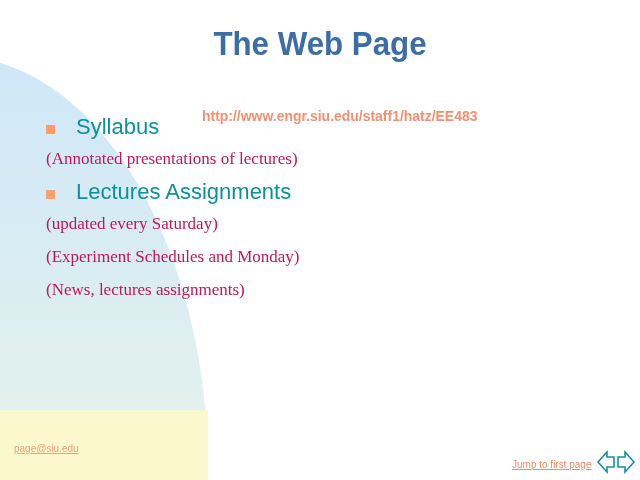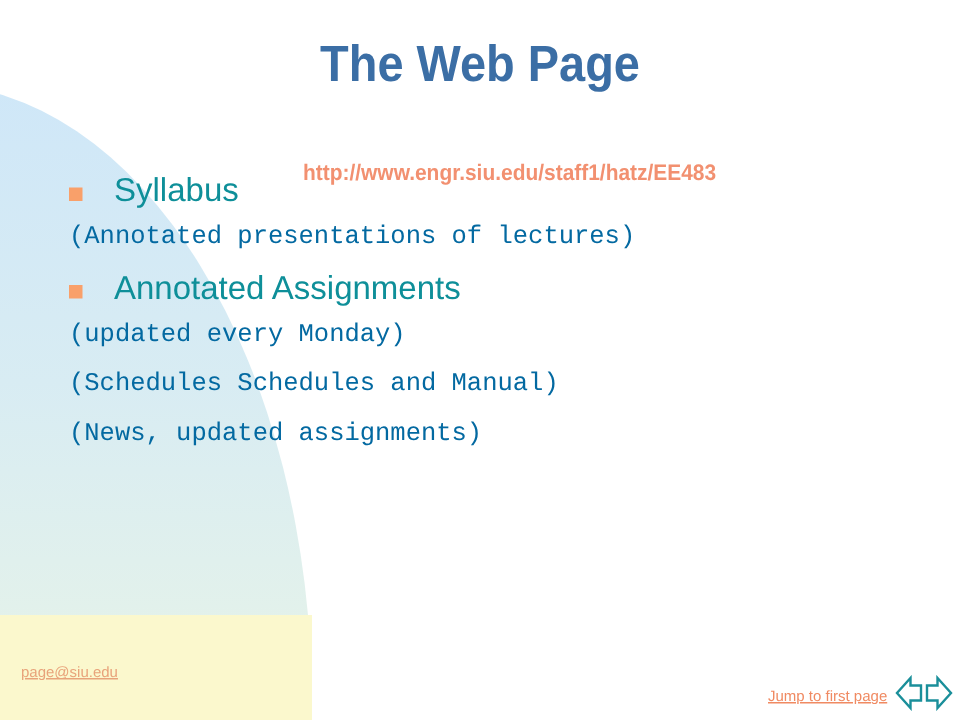--- a/index.html
+++ b/index.html
@@ -97,23 +97,23 @@
   }
   .bullet-text {
     position: absolute;
     color: #0e8f99;
     font-size: 22px;
     font-family: "Liberation Sans", sans-serif;
     white-space: nowrap;
   }
   .note-row {
     display: block;
-    color: #0369a1;
+    color: #be185d;
     font-size: 17px;
-    font-family: Liberation Mono, monospace;
+    font-family: Liberation Serif, serif;
     white-space: nowrap;
     height: 33px;
     line-height: 26px;
   }
 
   
   .indent-a .bullet-text { left: 30px; }
   .indent-b .bullet-text { left: 38px; }
 
   
@@ -161,27 +161,27 @@
 
     <div class="bullet-row indent-a">
       <span class="bullet-mark"></span>
       <span class="bullet-text">Syllabus</span>
     </div>
 
     <div class="note-row">(Annotated presentations of lectures)</div>
 
     <div class="bullet-row indent-a">
       <span class="bullet-mark"></span>
-      <span class="bullet-text">Annotated Assignments</span>
+      <span class="bullet-text">Lectures Assignments</span>
     </div>
-    <div class="note-row">(updated every Monday)</div>
+    <div class="note-row">(updated every Saturday)</div>
 
-    <div class="note-row">(Schedules Schedules and Manual)</div>
+    <div class="note-row">(Experiment Schedules and Monday)</div>
 
-    <div class="note-row">(News, updated assignments)</div>
+    <div class="note-row">(News, lectures assignments)</div>
 
   </div>
 
   <a id="footer-mail" href="#">page@siu.edu</a>
 
   <a id="footer-jump" href="#">Jump to first page</a>
 
   <svg id="nav-arrows" viewBox="0 0 40 24">
     <polygon points="11,2 11,7 18,7 18,17 11,17 11,22 2,12" fill="none" stroke="#1a8f9a" stroke-width="1.6"></polygon>
     <polygon points="29,2 29,7 22,7 22,17 29,17 29,22 38,12" fill="none" stroke="#1a8f9a" stroke-width="1.6"></polygon>

